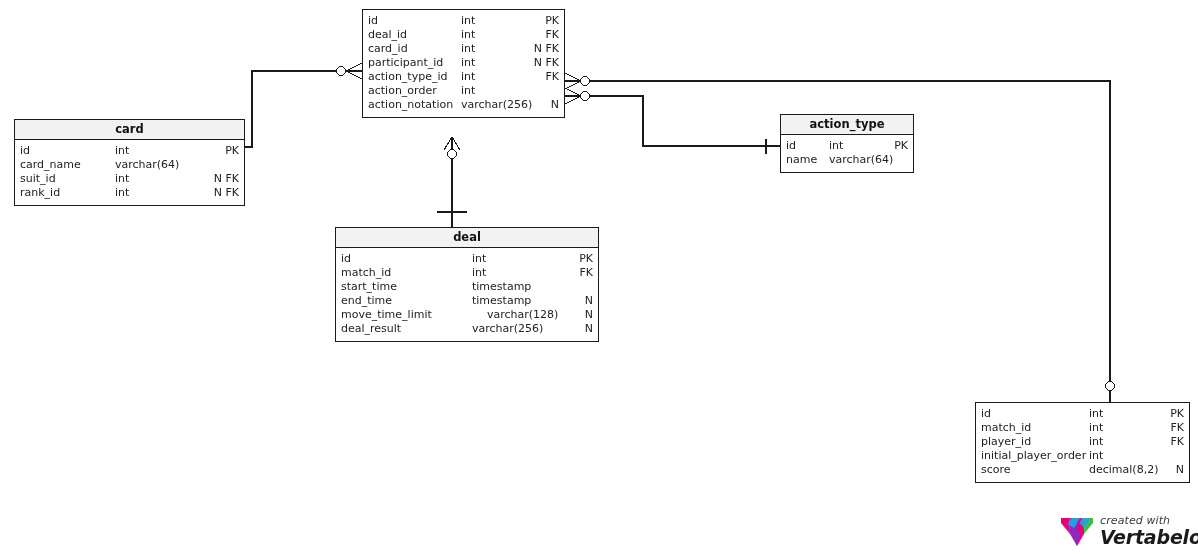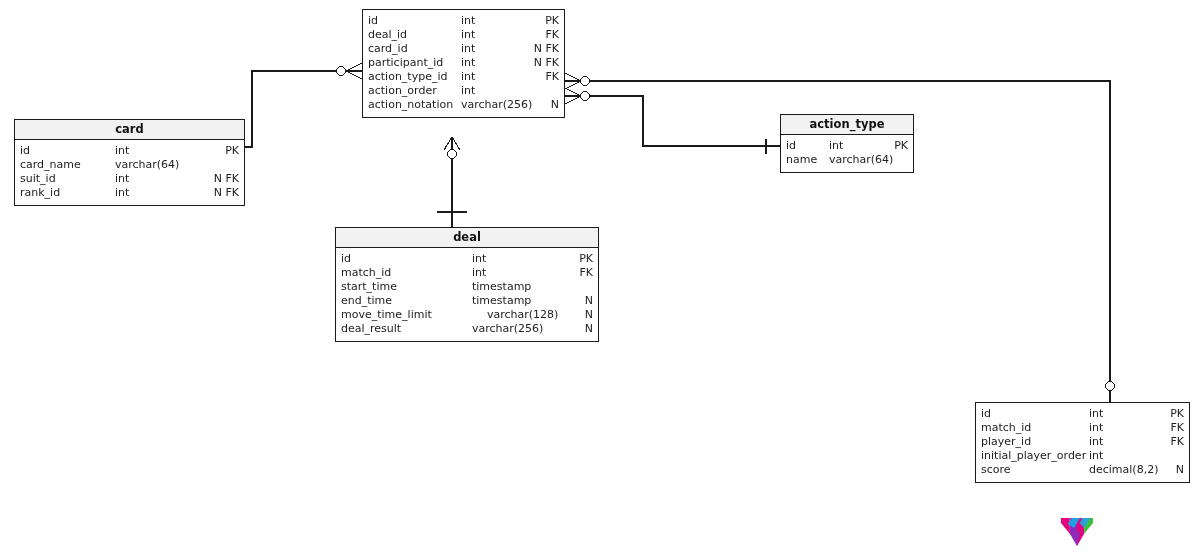--- a/index.html
+++ b/index.html
@@ -323,15 +323,19 @@
       <g>
         <path d="M1 3 L9.5 3 L10 19 L1 8 Z" fill="#e5007d"></path>
         <path d="M9.5 3 L17 3 L17 31 L10 19 Z" fill="#8f2bbc"></path>
         <path d="M17 3 L24.5 3 L24 19 L17 31 Z" fill="#e5007d"></path>
         <path d="M24.5 3 L33 3 L33 8 L24 19 Z" fill="#3fbf3f"></path>
         <path d="M12 3 L20 3 L14 13 L7.5 9 Z" fill="#1fa4e0" opacity="0.95"></path>
         <path d="M22 3 L30.5 3 L24 13 L19.5 8 Z" fill="#1fa4e0" opacity="0.9"></path>
         <path d="M13 20 L20.5 16 L17 31 Z" fill="#8f2bbc"></path>
       </g>
     </svg>
+    <div class="logo-text">
+      <div class="created">created with</div>
+      <div class="brand">Vertabelo</div>
+    </div>
   </div>
 
 </div>
 
 </body></html>

